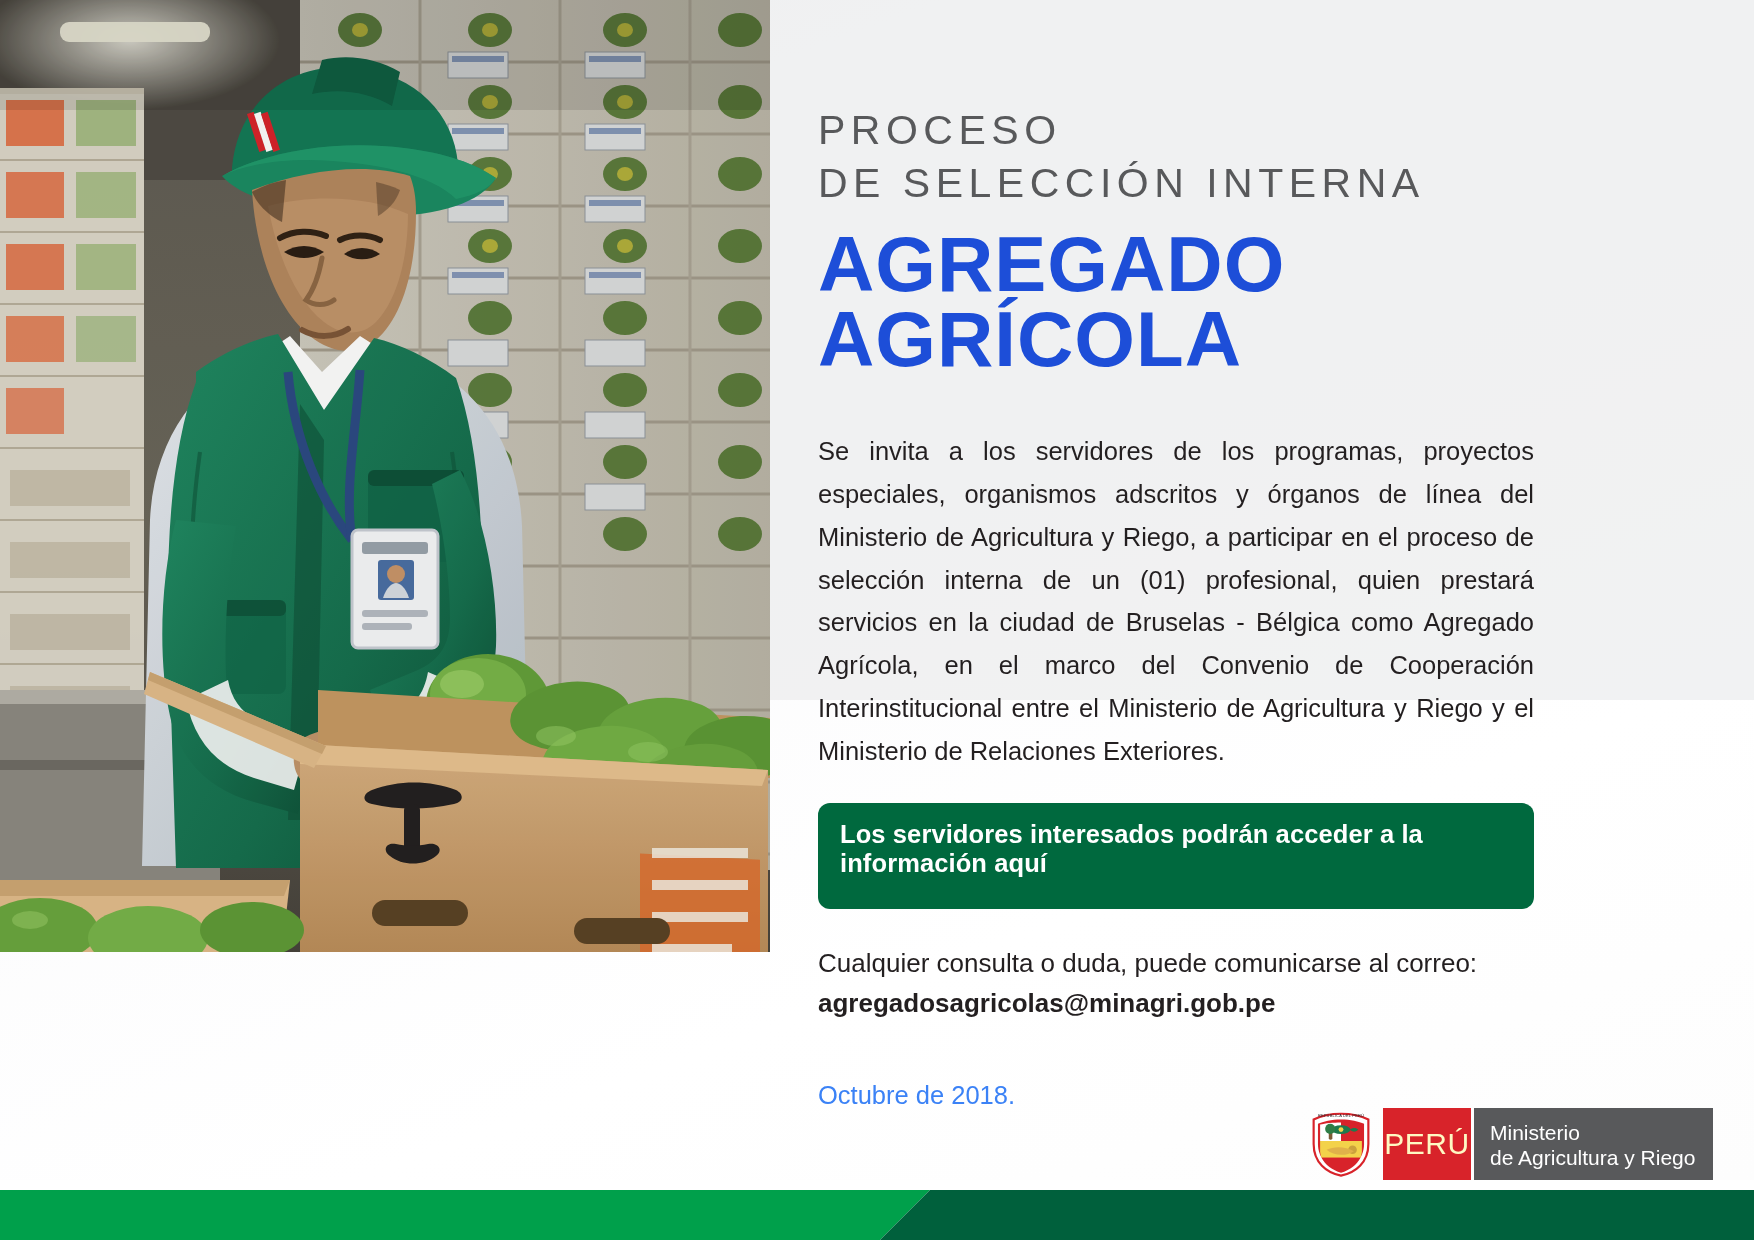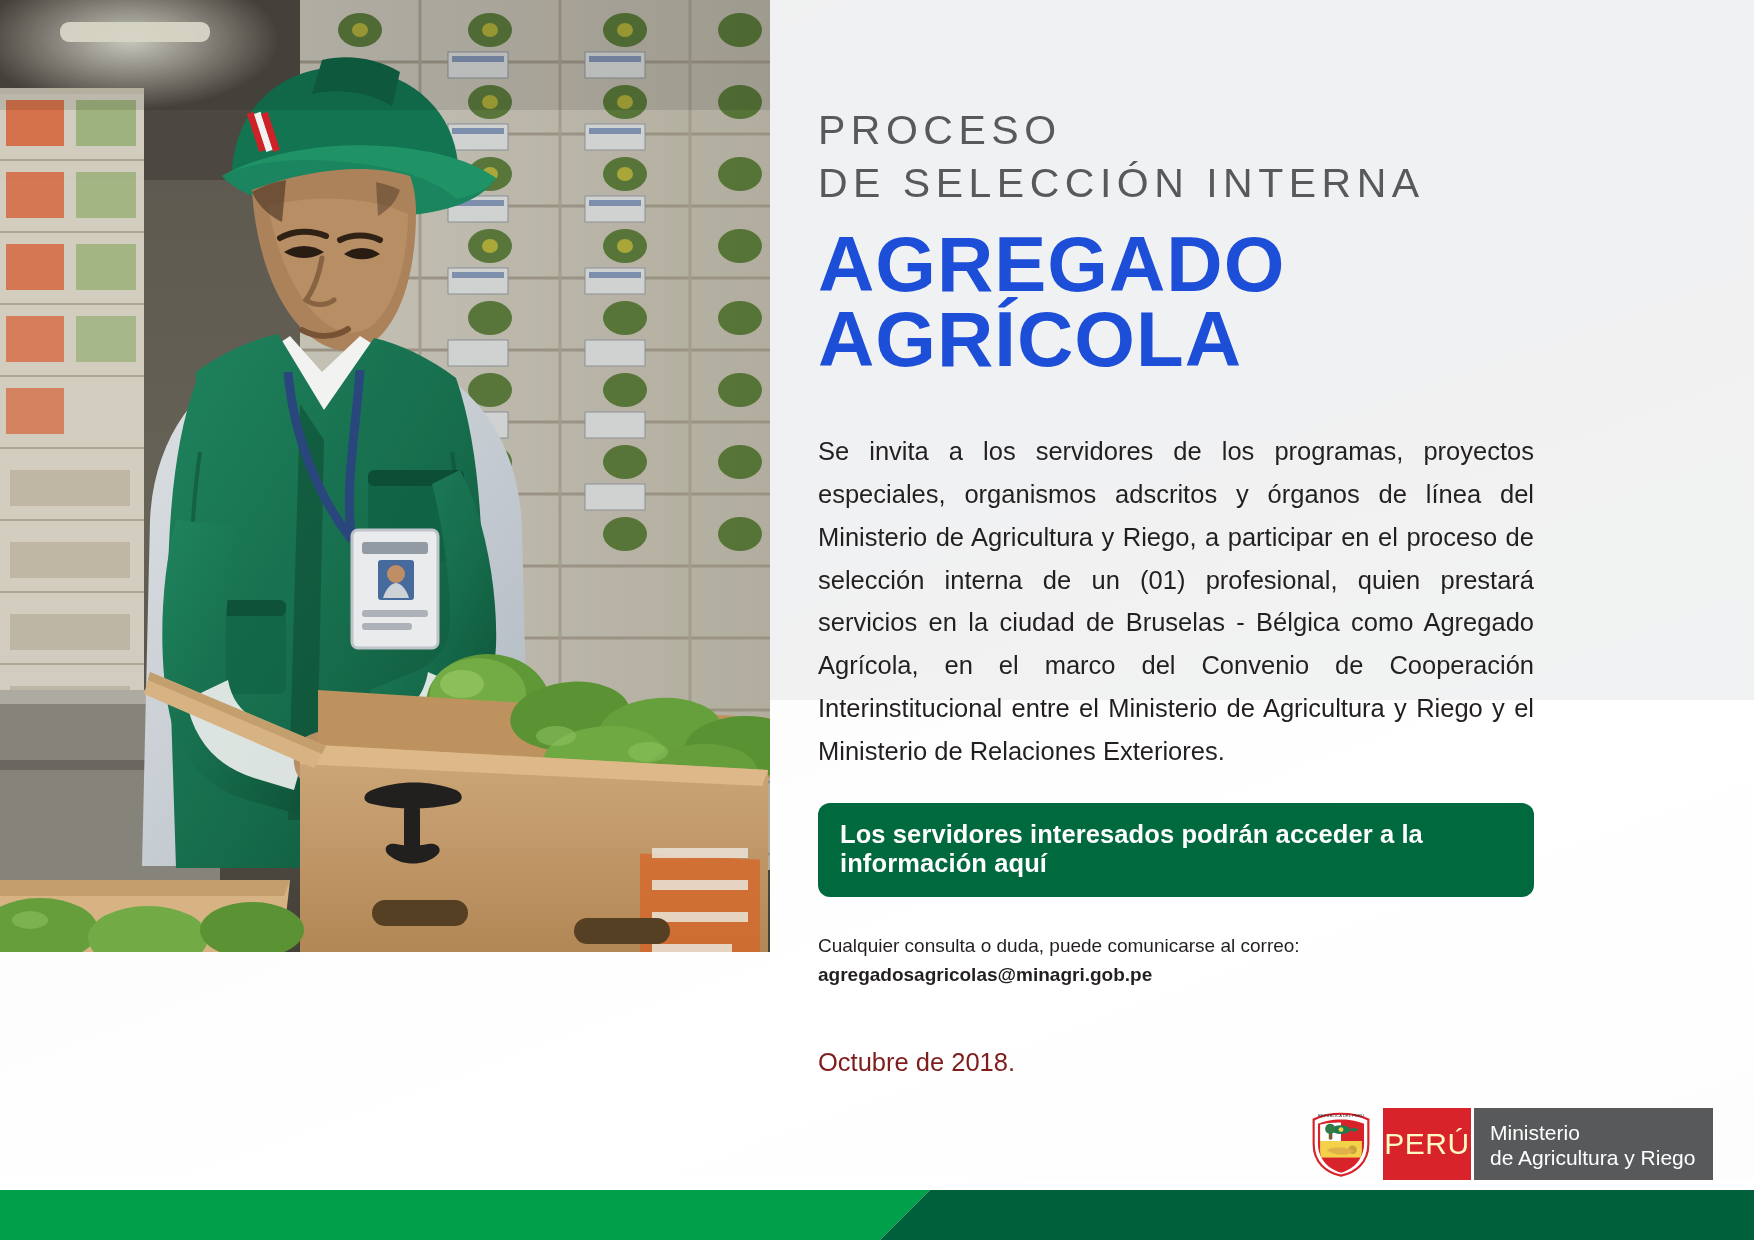--- a/index.html
+++ b/index.html
@@ -65,41 +65,41 @@
     font-weight:400;
   }
 
   .cta{
     margin-top:30px;
     width:716px;
     box-sizing:border-box;
     background:#00693e;
     color:#ffffff;
     border-radius:12px;
-    padding:17px 22px 19px 22px;
+    padding:17px 22px 31px 22px;
     font-size:25.5px;
     font-weight:700;
     letter-spacing:.1px;
     border:0;
     text-align:left;
     display:block;
     cursor:pointer;
     font-family:"Liberation Sans", sans-serif;
   }
 
   .contact{
     margin-top:34px;
     color:#231f20;
-    font-size:19px;
+    font-size:26px;
     line-height:1.55;
   }
   .contact .mail{font-weight:700;display:block;}
   .date{
     margin-top:58px;
-    color:#7f1d1d;
+    color:#3b82f6;
     font-size:25.5px;
   }
 
   
   .logo{
     position:absolute;left:1305px;top:1108px;
     display:flex;align-items:stretch;height:72px;
   }
   .logo .shield{width:72px;height:72px;margin-right:6px;}
   .logo .peru{

